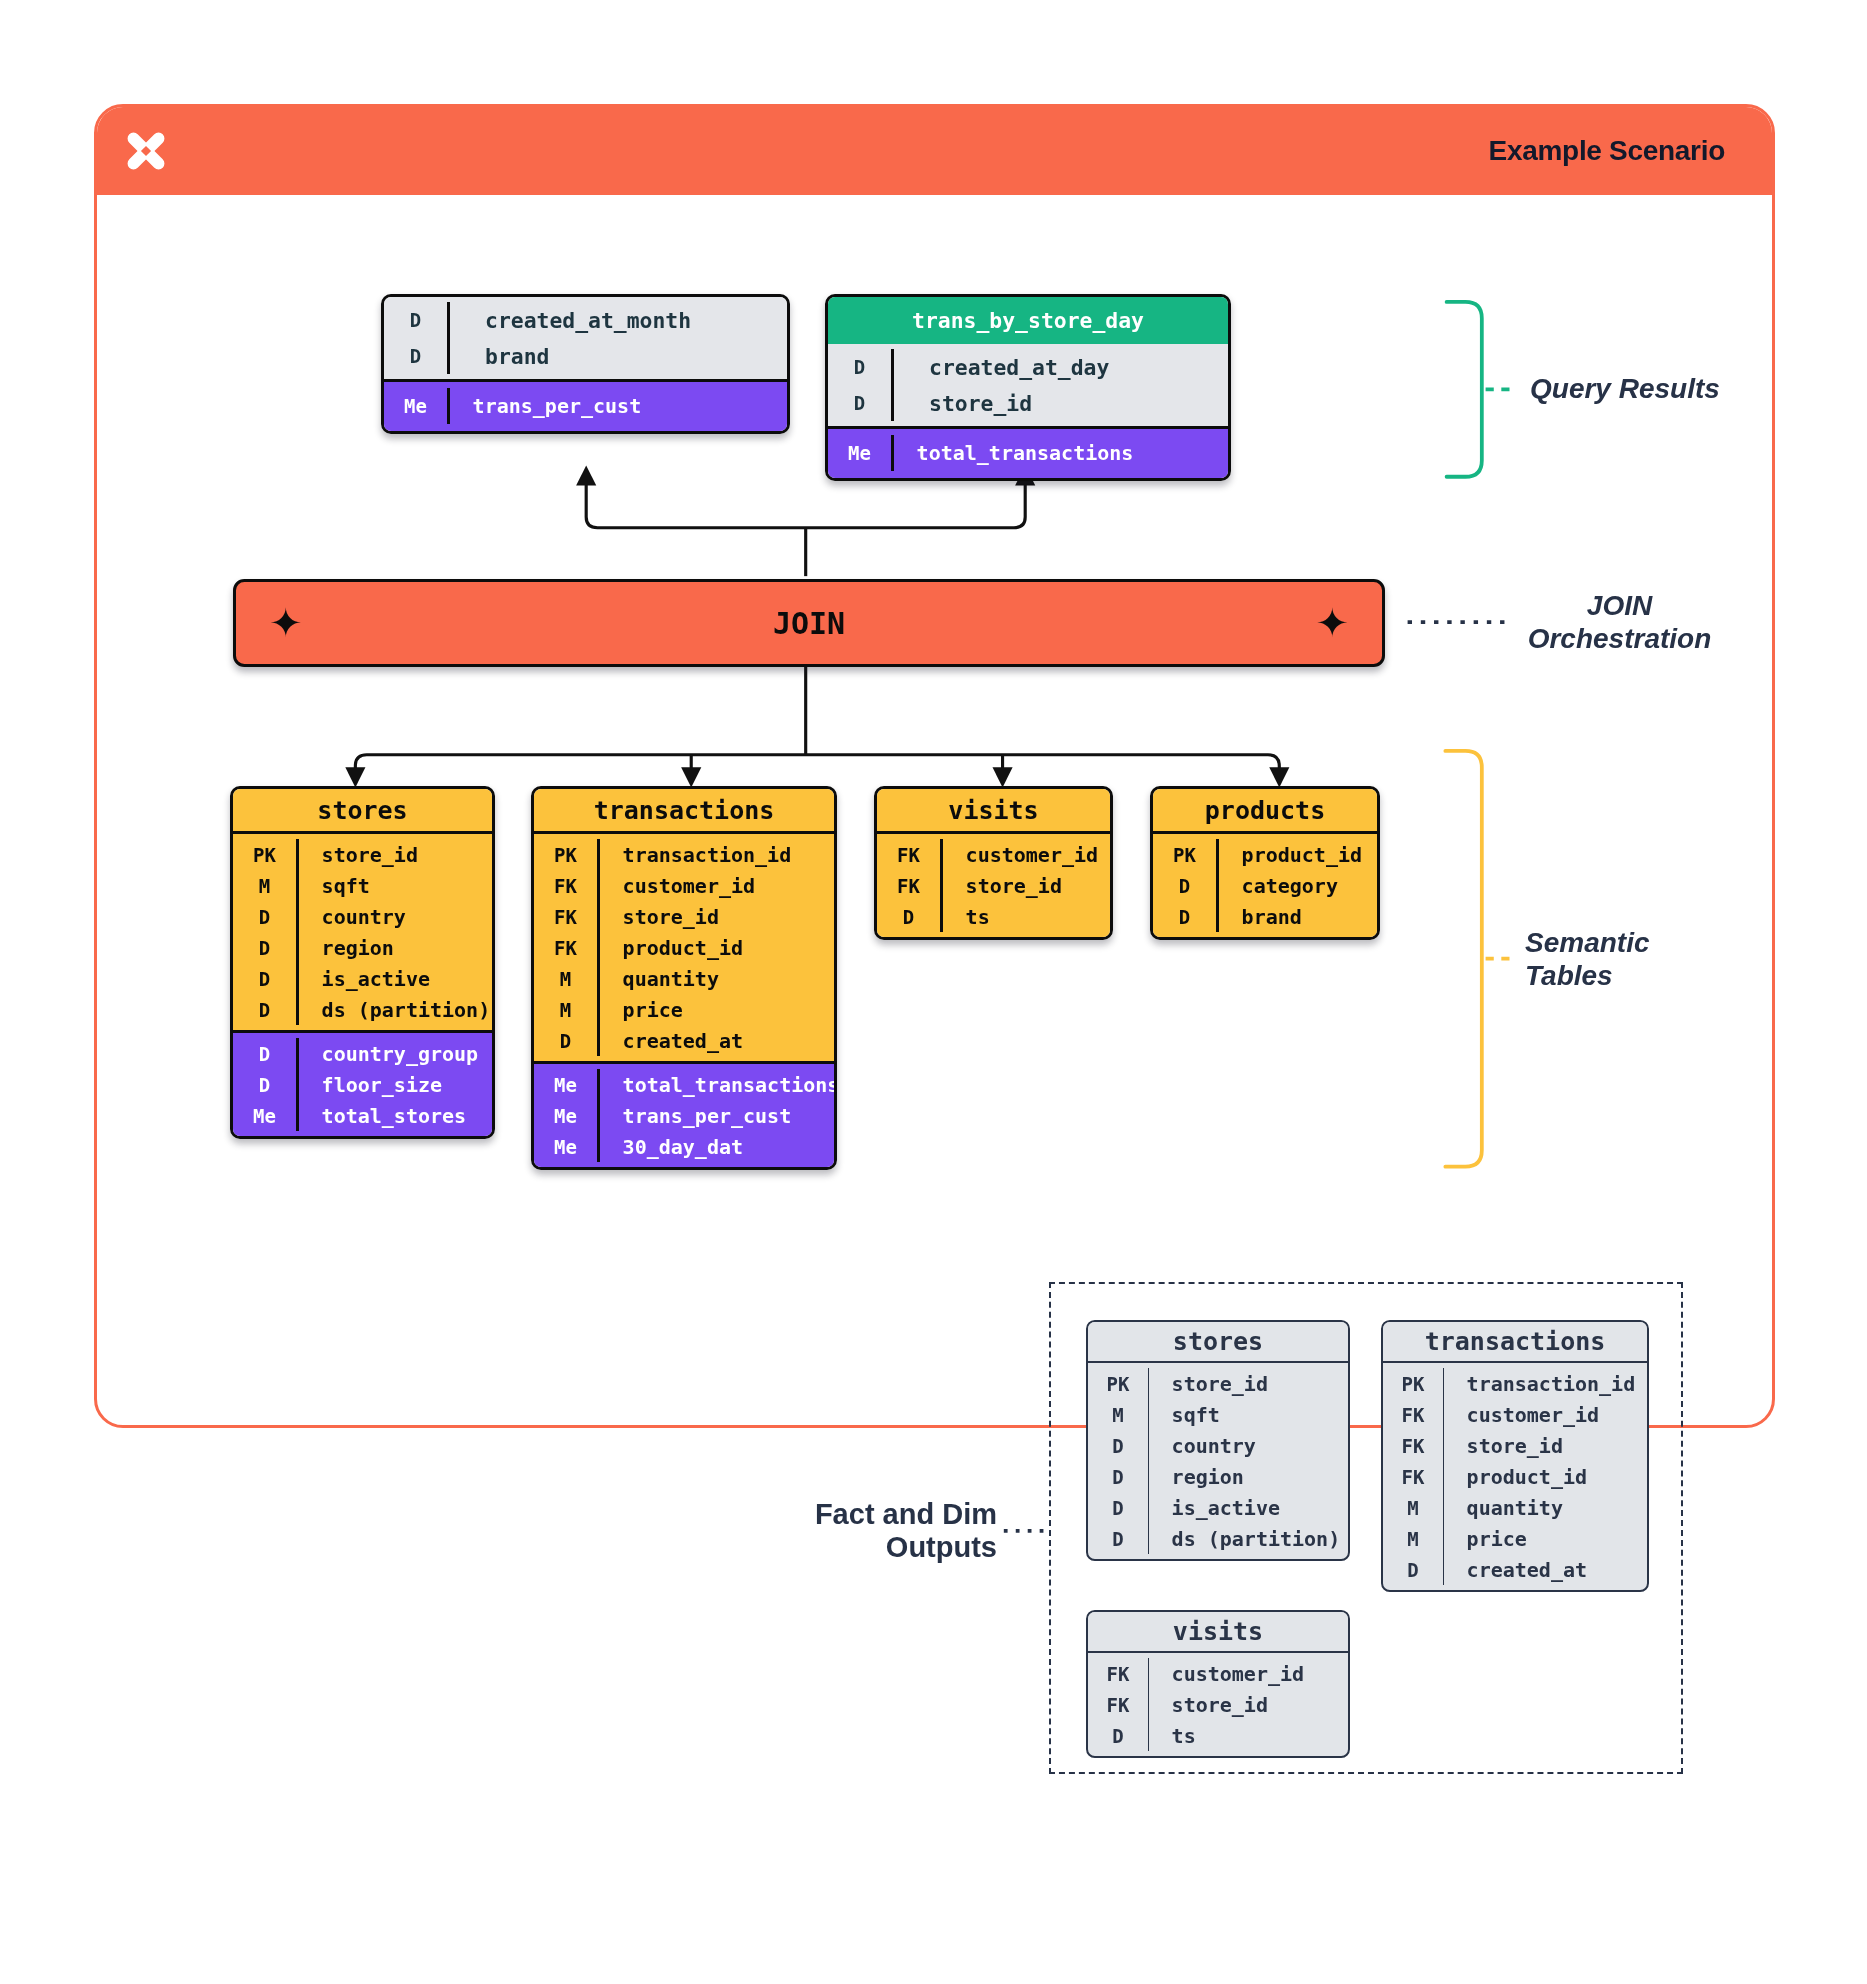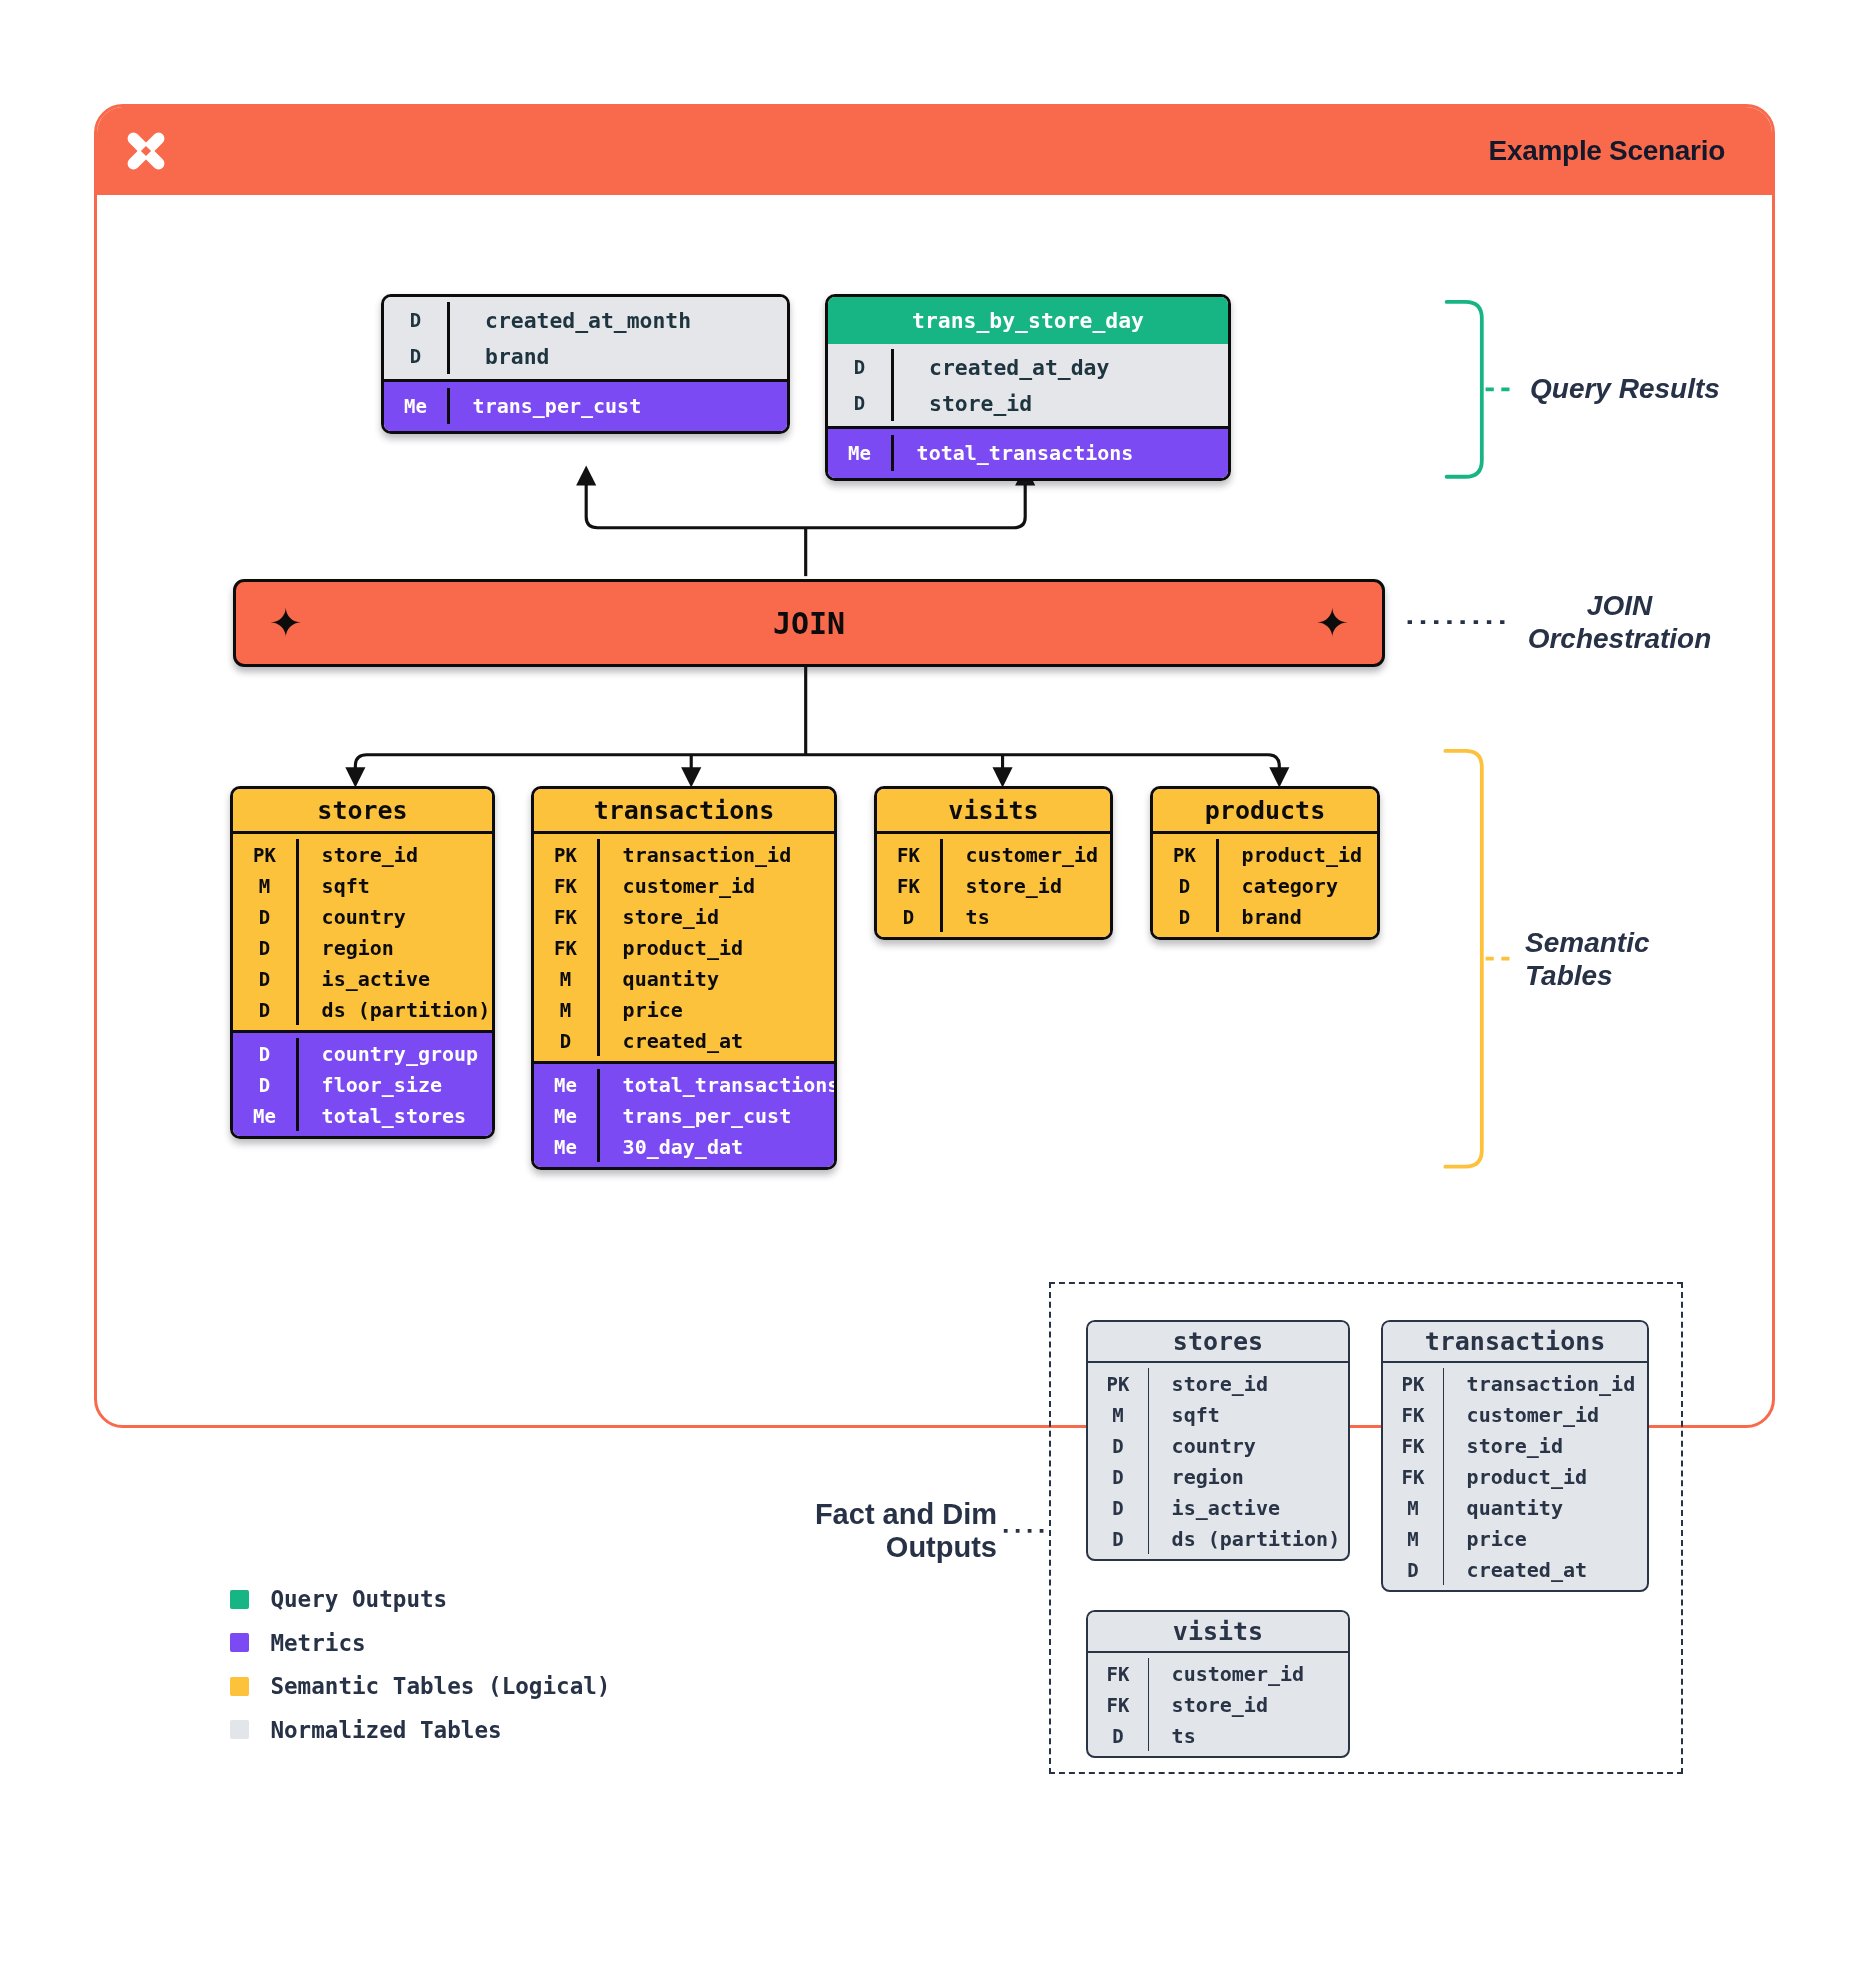--- a/index.html
+++ b/index.html
@@ -366,33 +366,15 @@
           <span class="cell-field">ts</span>
         </div>
       </div>
     </div>
 
   <div class="side-label" style="left:1530px;top:389px;width:201px;">Query Results</div>
   <div class="side-label" style="left:1525px;top:622px;width:189px;text-align:center;">JOIN Orchestration</div>
   <div class="side-label" style="left:1525px;top:959px;width:138px;">Semantic Tables</div>
   <div class="fact-label" style="left:711px;top:1531px;width:286px;">Fact and Dim Outputs</div>
 
-  <div class="legend">
-      <div class="legend-item">
-        <span class="legend-swatch" style="background: rgb(22, 181, 131);"></span>
-        <span class="legend-label">Query Outputs</span>
-      </div>
-      <div class="legend-item">
-        <span class="legend-swatch" style="background: rgb(124, 74, 242);"></span>
-        <span class="legend-label">Metrics</span>
-      </div>
-      <div class="legend-item">
-        <span class="legend-swatch" style="background: rgb(252, 194, 60);"></span>
-        <span class="legend-label">Semantic Tables (Logical)</span>
-      </div>
-      <div class="legend-item">
-        <span class="legend-swatch" style="background: rgb(226, 229, 233);"></span>
-        <span class="legend-label">Normalized Tables</span>
-      </div>
-    </div>
 
 </div>
 
 
 </body></html>

